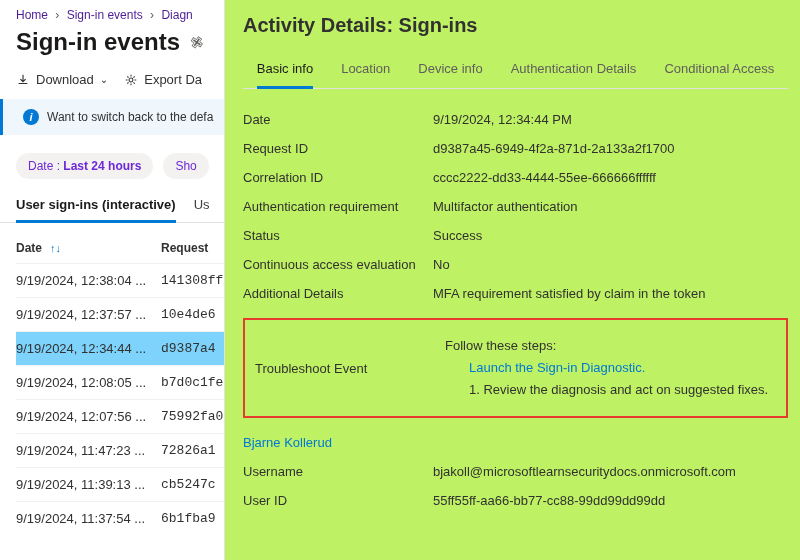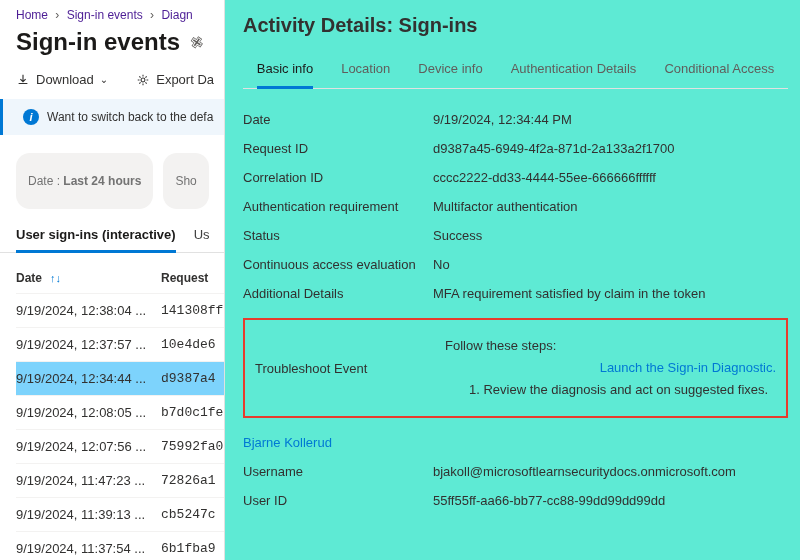--- a/index.html
+++ b/index.html
@@ -4,42 +4,42 @@
 <style>
 * { box-sizing: border-box; margin: 0; padding: 0; }
 body { font-family: "Segoe UI", Arial, sans-serif; font-size: 13px; color: #323130; background: #fff; width: 800px; height: 560px; overflow: hidden; position: relative; }
 .left-panel { width: 225px; height: 560px; border-right: 1px solid #e1e1e1; position: absolute; left: 0; top: 0; padding: 8px 0 0 16px; overflow: hidden; }
 .breadcrumb { font-size: 12px; color: #0078d4; margin-bottom: 6px; white-space: nowrap; }
 .breadcrumb a { color: #4c1d95; text-decoration: none; }
 .breadcrumb .sep { color: #605e5c; margin: 0 4px; }
 .page-title-row { display: flex; align-items: center; margin-bottom: 16px; }
 .page-title { font-size: 24px; font-weight: 600; color: #1b1a19; }
 .pin { margin-left: 10px; color: #605e5c; font-size: 16px; cursor: pointer; transform: rotate(35deg); }
-.toolbar { display: flex; gap: 28px; margin-bottom: 12px; font-size: 13px; color: #323130; white-space: nowrap; align-items: center; }
+.toolbar { display: flex; gap: 16px; margin-bottom: 12px; font-size: 13px; color: #323130; white-space: nowrap; align-items: center; }
 .toolbar-item { display: inline-flex; align-items: center; gap: 6px; cursor: pointer; }
 .toolbar-item svg { width: 14px; height: 14px; }
 .info-banner { background: #eff6fc; border-left: 3px solid #0078d4; display: flex; align-items: center; gap: 8px; padding: 10px 12px; font-size: 12px; margin-bottom: 18px; margin-left: -16px; padding-left: 20px; white-space: nowrap; }
 .info-banner .info-circle { width: 16px; height: 16px; border-radius: 50%; background: #0078d4; color: #fff; display: flex; align-items: center; justify-content: center; font-size: 11px; font-weight: bold; font-style: italic; flex-shrink: 0; }
 .filter-pills { display: flex; gap: 10px; margin-bottom: 12px; white-space: nowrap; }
-.pill { background: #f3f2f1; border-radius: 14px; padding: 21px 12px; font-size: 12px; color: #737373; }
+.pill { background: #f3f2f1; border-radius: 14px; padding: 6px 12px; font-size: 12px; color: #6d28d9; }
 .pill b { font-weight: 600; }
 .tabs { display: flex; gap: 18px; border-bottom: 1px solid #e1e1e1; margin-bottom: 10px; white-space: nowrap; margin-left: -16px; padding-left: 16px; }
 .tab { padding: 6px 0 8px 0; font-size: 13px; color: #404040; cursor: pointer; }
 .tab.active { color: #1b1a19; font-weight: 600; border-bottom: 3px solid #0078d4; margin-bottom: -1px; }
 .table-head { display: flex; font-size: 12px; font-weight: 600; color: #323130; padding: 8px 0; }
 .col-date { width: 145px; display: flex; align-items: center; gap: 8px; }
 .col-req { flex: 1; }
 .sort-ar { color: #0078d4; font-size: 11px; }
 .table-body { font-size: 13px; }
 .row { display: flex; padding: 9px 0; border-top: 1px solid #f3f2f1; cursor: pointer; white-space: nowrap; }
 .row.selected { background: #7dd3fc; }
 .row .col-date { width: 145px; overflow: hidden; text-overflow: ellipsis; display: block; font-weight: normal; }
 .row .col-req { flex: 1; overflow: hidden; text-overflow: ellipsis; font-family: Liberation Mono, monospace; }
 
-.details-panel { position: absolute; left: 225px; top: 0; width: 575px; height: 560px; background: #5eead4; padding: 14px 12px 0 18px; overflow: hidden; }
+.details-panel { position: absolute; left: 225px; top: 0; width: 575px; height: 560px; background: #bef264; padding: 14px 12px 0 18px; overflow: hidden; }
 .details-title { font-size: 20px; font-weight: 600; margin-bottom: 24px; }
 .detail-tabs { display: flex; gap: 28px; border-bottom: 1px solid #e1e1e1; margin-bottom: 16px; white-space: nowrap; justify-content: center; }
 .dtab { font-size: 13px; color: #605e5c; padding: 0 0 10px 0; cursor: pointer; }
 .dtab.active { color: #1b1a19; border-bottom: 3px solid #0078d4; margin-bottom: -1px; }
 .field-row { display: flex; padding: 7px 0; font-size: 13px; align-items: flex-start; }
 .field-label { width: 190px; color: #323130; flex-shrink: 0; }
 .field-value { flex: 1; color: #323130; }
 .field-value a, .link { color: #0078d4; text-decoration: none; }
 .troubleshoot { border: 2px solid #e63b2e; padding: 8px 10px; margin: 10px 0; }
 .troubleshoot .field-value { line-height: 1.7; }
@@ -177,21 +177,21 @@
   <div class="field-row">
       <div class="field-label">Additional Details</div>
       <div class="field-value">MFA requirement satisfied by claim in the token</div>
     </div>
 
   <div class="troubleshoot">
     <div class="field-row" style="align-items:center;">
       <div class="field-label">Troubleshoot Event</div>
       <div class="field-value">
         <div>Follow these steps:</div>
-        <div style="padding-left:24px;text-align:right;"><a class="link">Launch the Sign-in Diagnostic.</a></div>
+        <div style="padding-left:24px;"><a class="link">Launch the Sign-in Diagnostic.</a></div>
         <div style="padding-left:24px;">1. Review the diagnosis and act on suggested fixes.</div>
       </div>
     </div>
   </div>
 
   <div class="field-row">
       <div class="field-value"><a class="link">Bjarne Kollerud</a></div>
     </div>
   <div class="field-row">
       <div class="field-label">Username</div>

